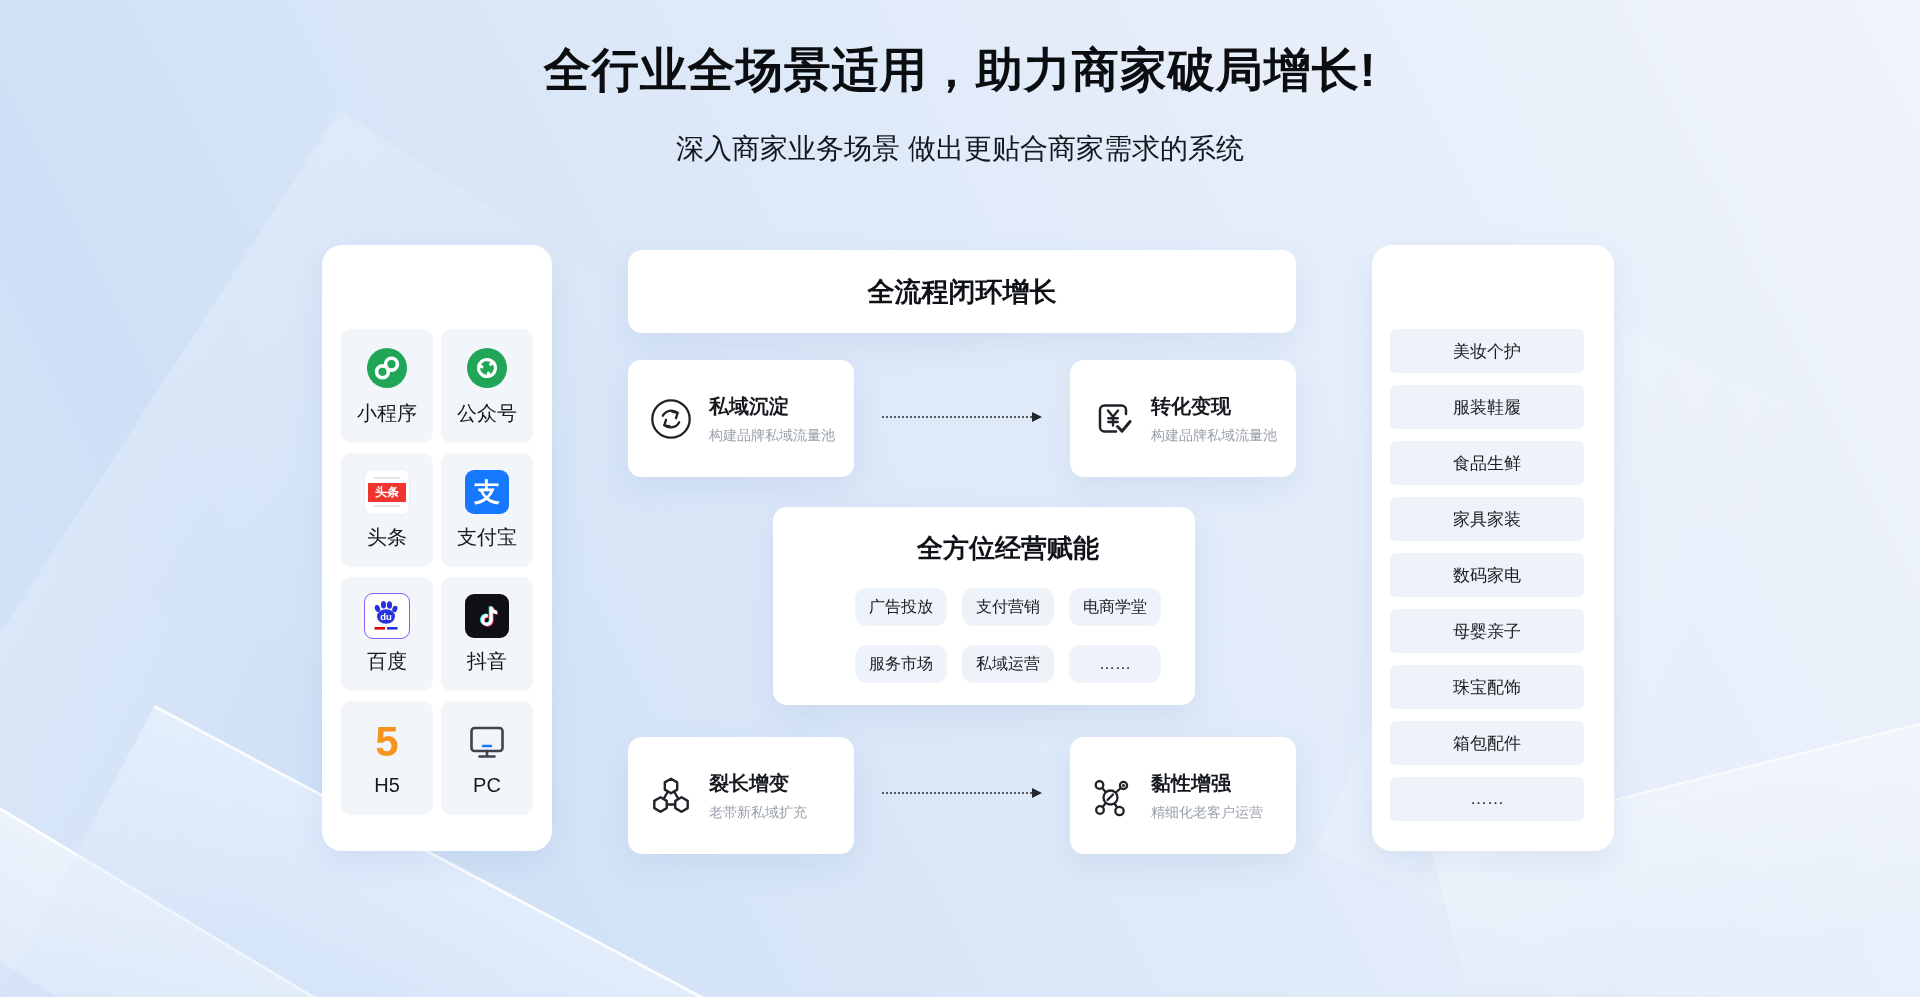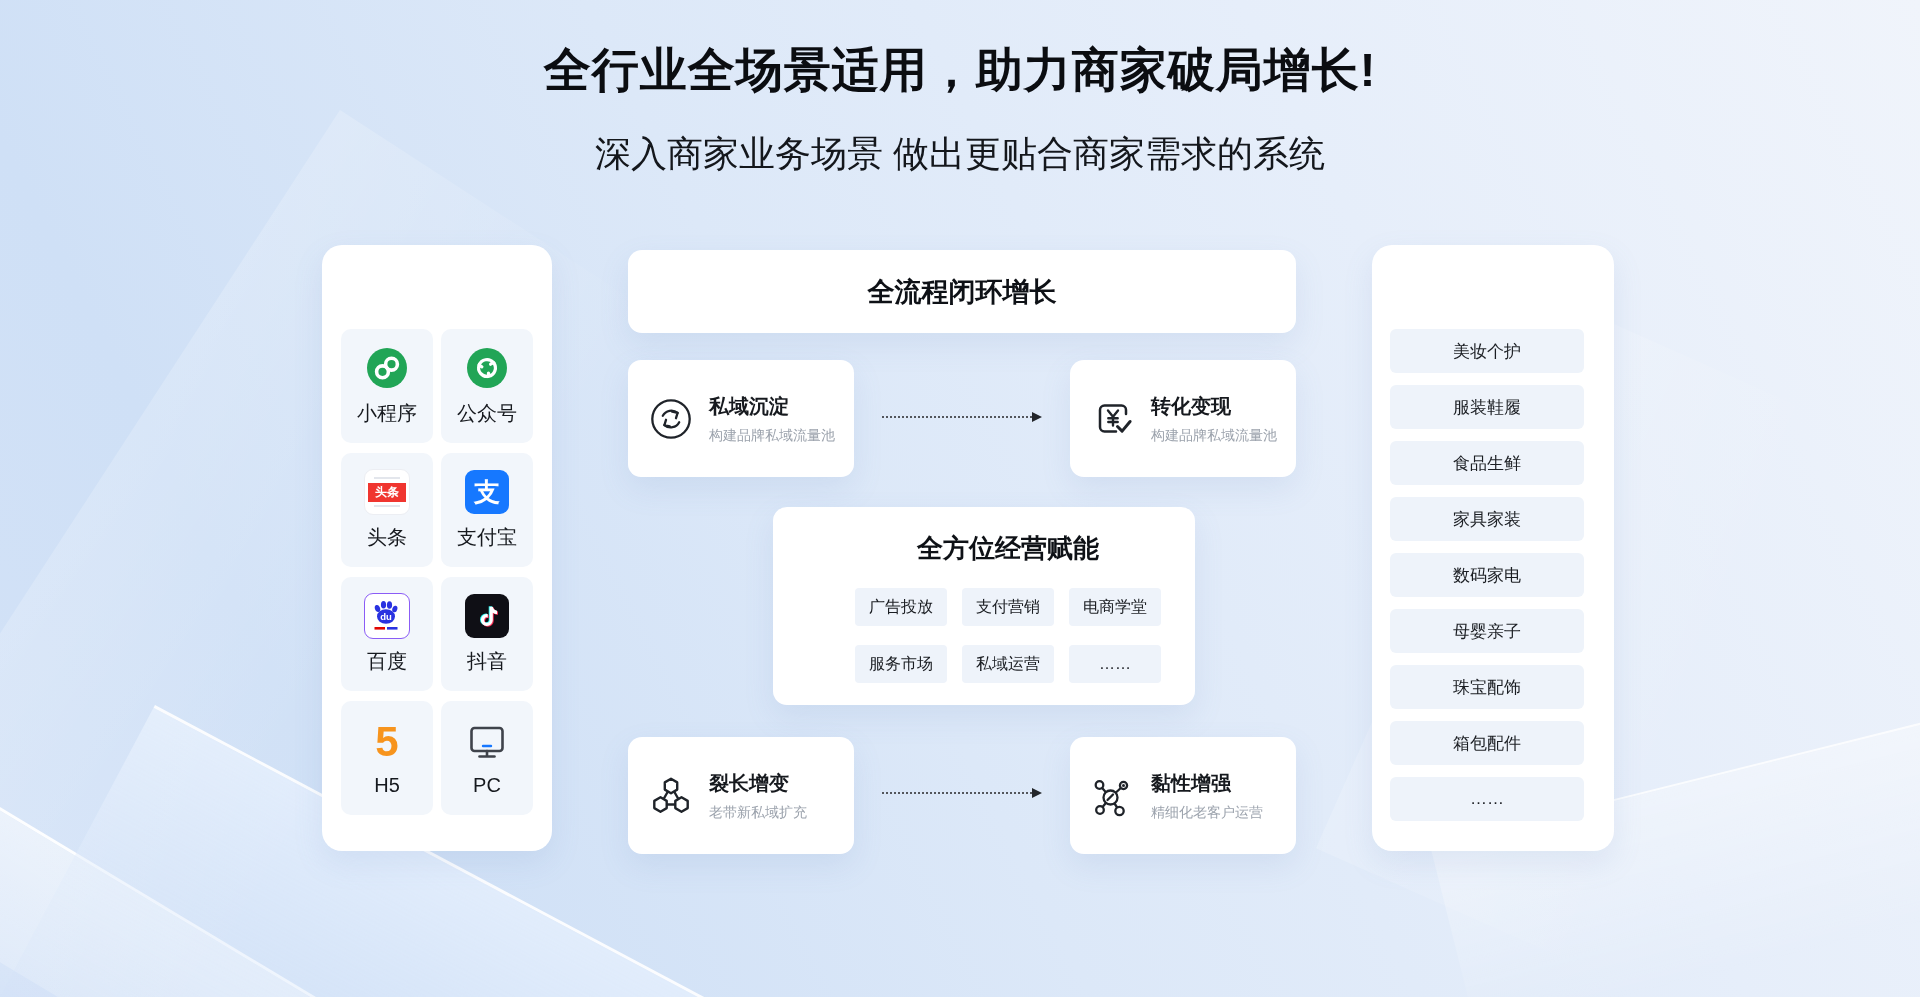--- a/index.html
+++ b/index.html
@@ -21,39 +21,39 @@
       border-top:2.5px solid rgba(255,255,255,.8);
       background:linear-gradient(180deg,rgba(255,255,255,.35),rgba(255,255,255,0) 60%);}
   .pE{left:340px;top:110px;width:540px;height:1000px;transform:rotate(33deg);
       background:linear-gradient(90deg,rgba(255,255,255,.2),rgba(255,255,255,0) 70%);}
   .pF{left:1560px;top:300px;width:500px;height:600px;transform:rotate(24deg);
       background:linear-gradient(90deg,rgba(255,255,255,.18),rgba(255,255,255,0) 60%);}
   
   .page-title{position:absolute;z-index:2;top:44px;left:0;width:100%;text-align:center;
               font-size:47px;line-height:1.1;font-weight:800;color:#0b0d11;letter-spacing:1px;}
   .page-subtitle{position:absolute;z-index:2;top:130px;left:0;width:100%;text-align:center;
-                 font-size:36px;font-weight:500;color:#14171c;}
+                 font-size:28px;font-weight:500;color:#14171c;}
   
   .card{position:absolute;z-index:2;background:#fff;border-radius:20px;
         box-shadow:0 12px 30px rgba(108,140,190,.13);}
   .left-card{left:322px;top:245px;width:230px;height:606px;}
   .right-card{left:1372px;top:245px;width:242px;height:606px;}
   .flow-header-card{left:628px;top:250px;width:668px;height:83px;border-radius:14px;
         display:flex;align-items:center;justify-content:center;}
   .flow-header-title{font-size:27px;font-weight:700;color:#0e1116;}
   .step-card{width:226px;height:117px;border-radius:14px;box-sizing:border-box;
         display:flex;align-items:center;padding-left:20px;gap:15px;}
   .step-1{left:628px;top:360px;border-radius:13px;} .step-2{left:1070px;top:360px;}
   .step-3{left:628px;top:737px;} .step-4{left:1070px;top:737px;}
   .step-title{font-size:20px;font-weight:700;color:#16191e;margin-bottom:7px;}
   .step-desc{font-size:14px;color:#9ba2ac;}
   .enable-card{left:773px;top:507px;width:374px;height:198px;border-radius:14px;padding-left:48px;}
   .enable-title{padding-top:24px;text-align:center;font-size:26px;font-weight:700;color:#0e1116;}
   .chip-grid{width:306px;margin:22px auto 0;display:grid;grid-template-columns:repeat(3,92px);gap:19px 15px;}
-  .chip{height:38px;background:#eef3fa;border-radius:4px;display:flex;align-items:center;
+  .chip{height:38px;background:#eef3fa;border-radius:12px;display:flex;align-items:center;
         justify-content:center;font-size:16px;color:#1a1d22;}
   
   .channel-grid{position:absolute;left:19px;top:84px;display:grid;
         grid-template-columns:92px 92px;gap:10px 8px;}
   .channel-tile{width:92px;height:114px;background:#f2f6fb;border-radius:10px;
         display:flex;flex-direction:column;align-items:center;justify-content:center;gap:9px;}
   .channel-label{font-size:20px;color:#16191e;}
   .iconbox{width:46px;height:46px;display:flex;align-items:center;justify-content:center;}
   .icon-toutiao{width:44px;height:44px;background:#fff;border:1px solid #eceef3;border-radius:9px;
         position:relative;display:flex;align-items:center;justify-content:center;}

